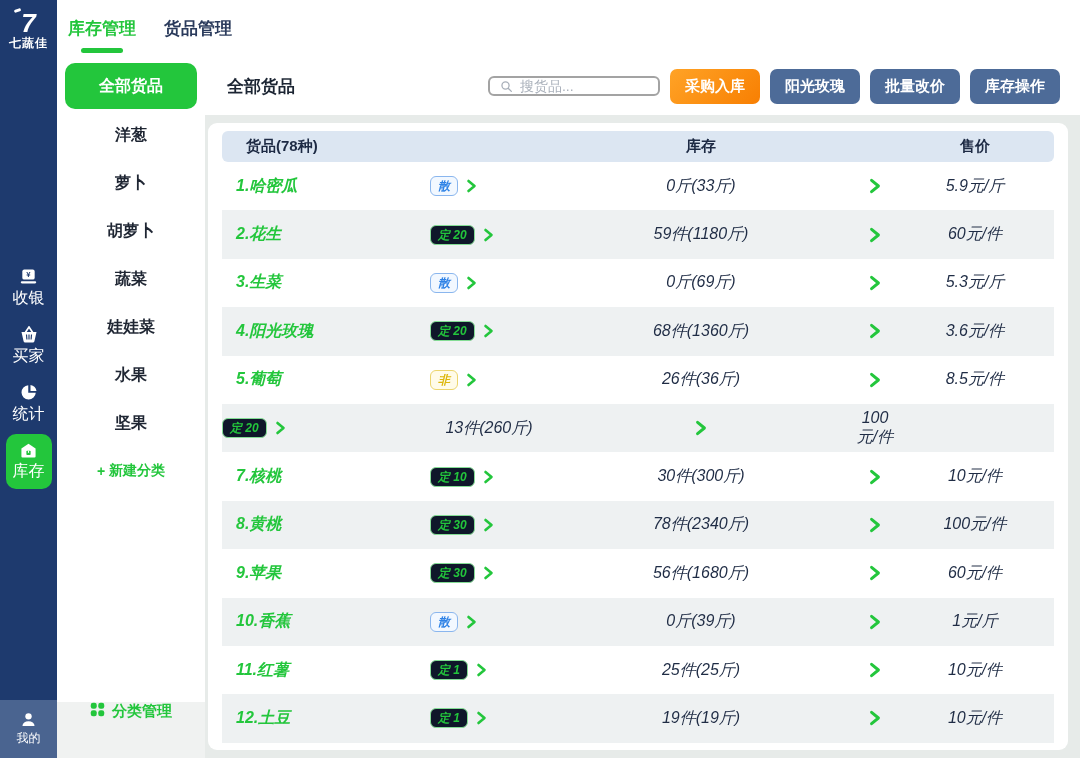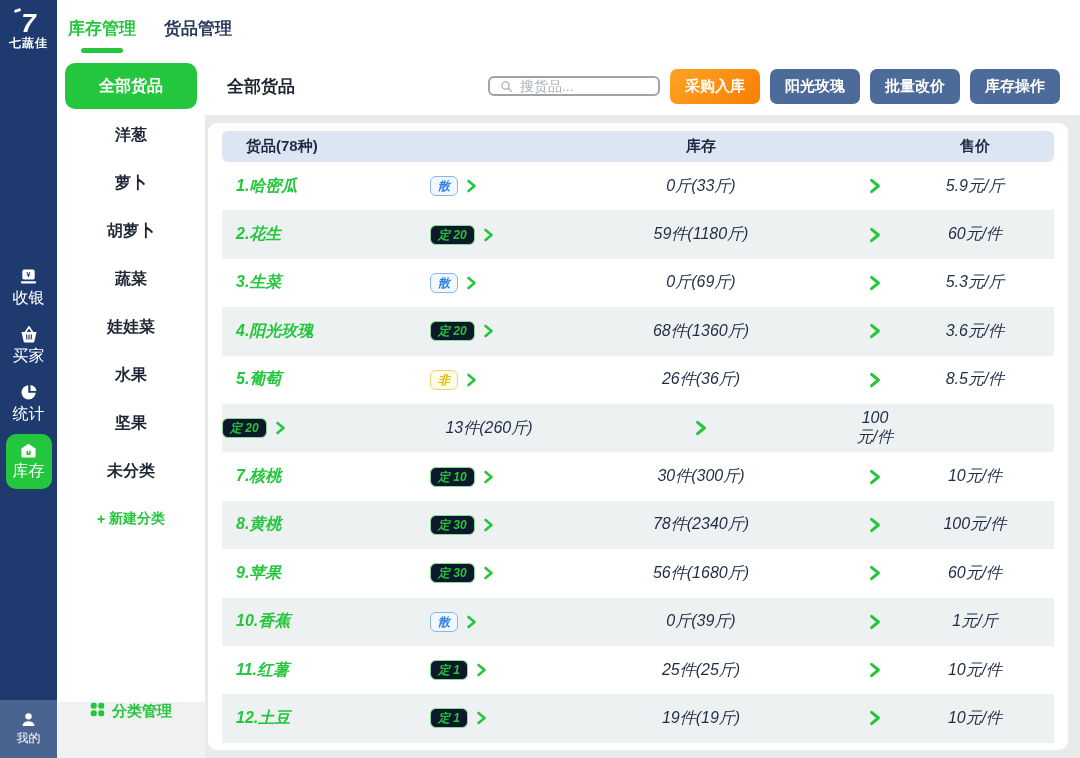--- a/index.html
+++ b/index.html
@@ -143,21 +143,20 @@
   <div class="cat-item">胡萝卜</div>
 
   <div class="cat-item">蔬菜</div>
 
   <div class="cat-item">娃娃菜</div>
 
   <div class="cat-item">水果</div>
 
   <div class="cat-item">坚果</div>
 
-  <div class="cat-item">未分类</div>
 </div>
         <div class="cat-add">
           <span>+</span>
           <span>新建分类</span>
         </div>
         <div class="cat-manage">
           <svg width="15" height="15" viewBox="0 0 20 20">
               <rect x="1" y="1" width="8" height="8" rx="3" fill="#23c63c"></rect>
               <rect x="11" y="1" width="8" height="8" rx="3" fill="#23c63c"></rect>
               <rect x="1" y="11" width="8" height="8" rx="3" fill="#23c63c"></rect>

